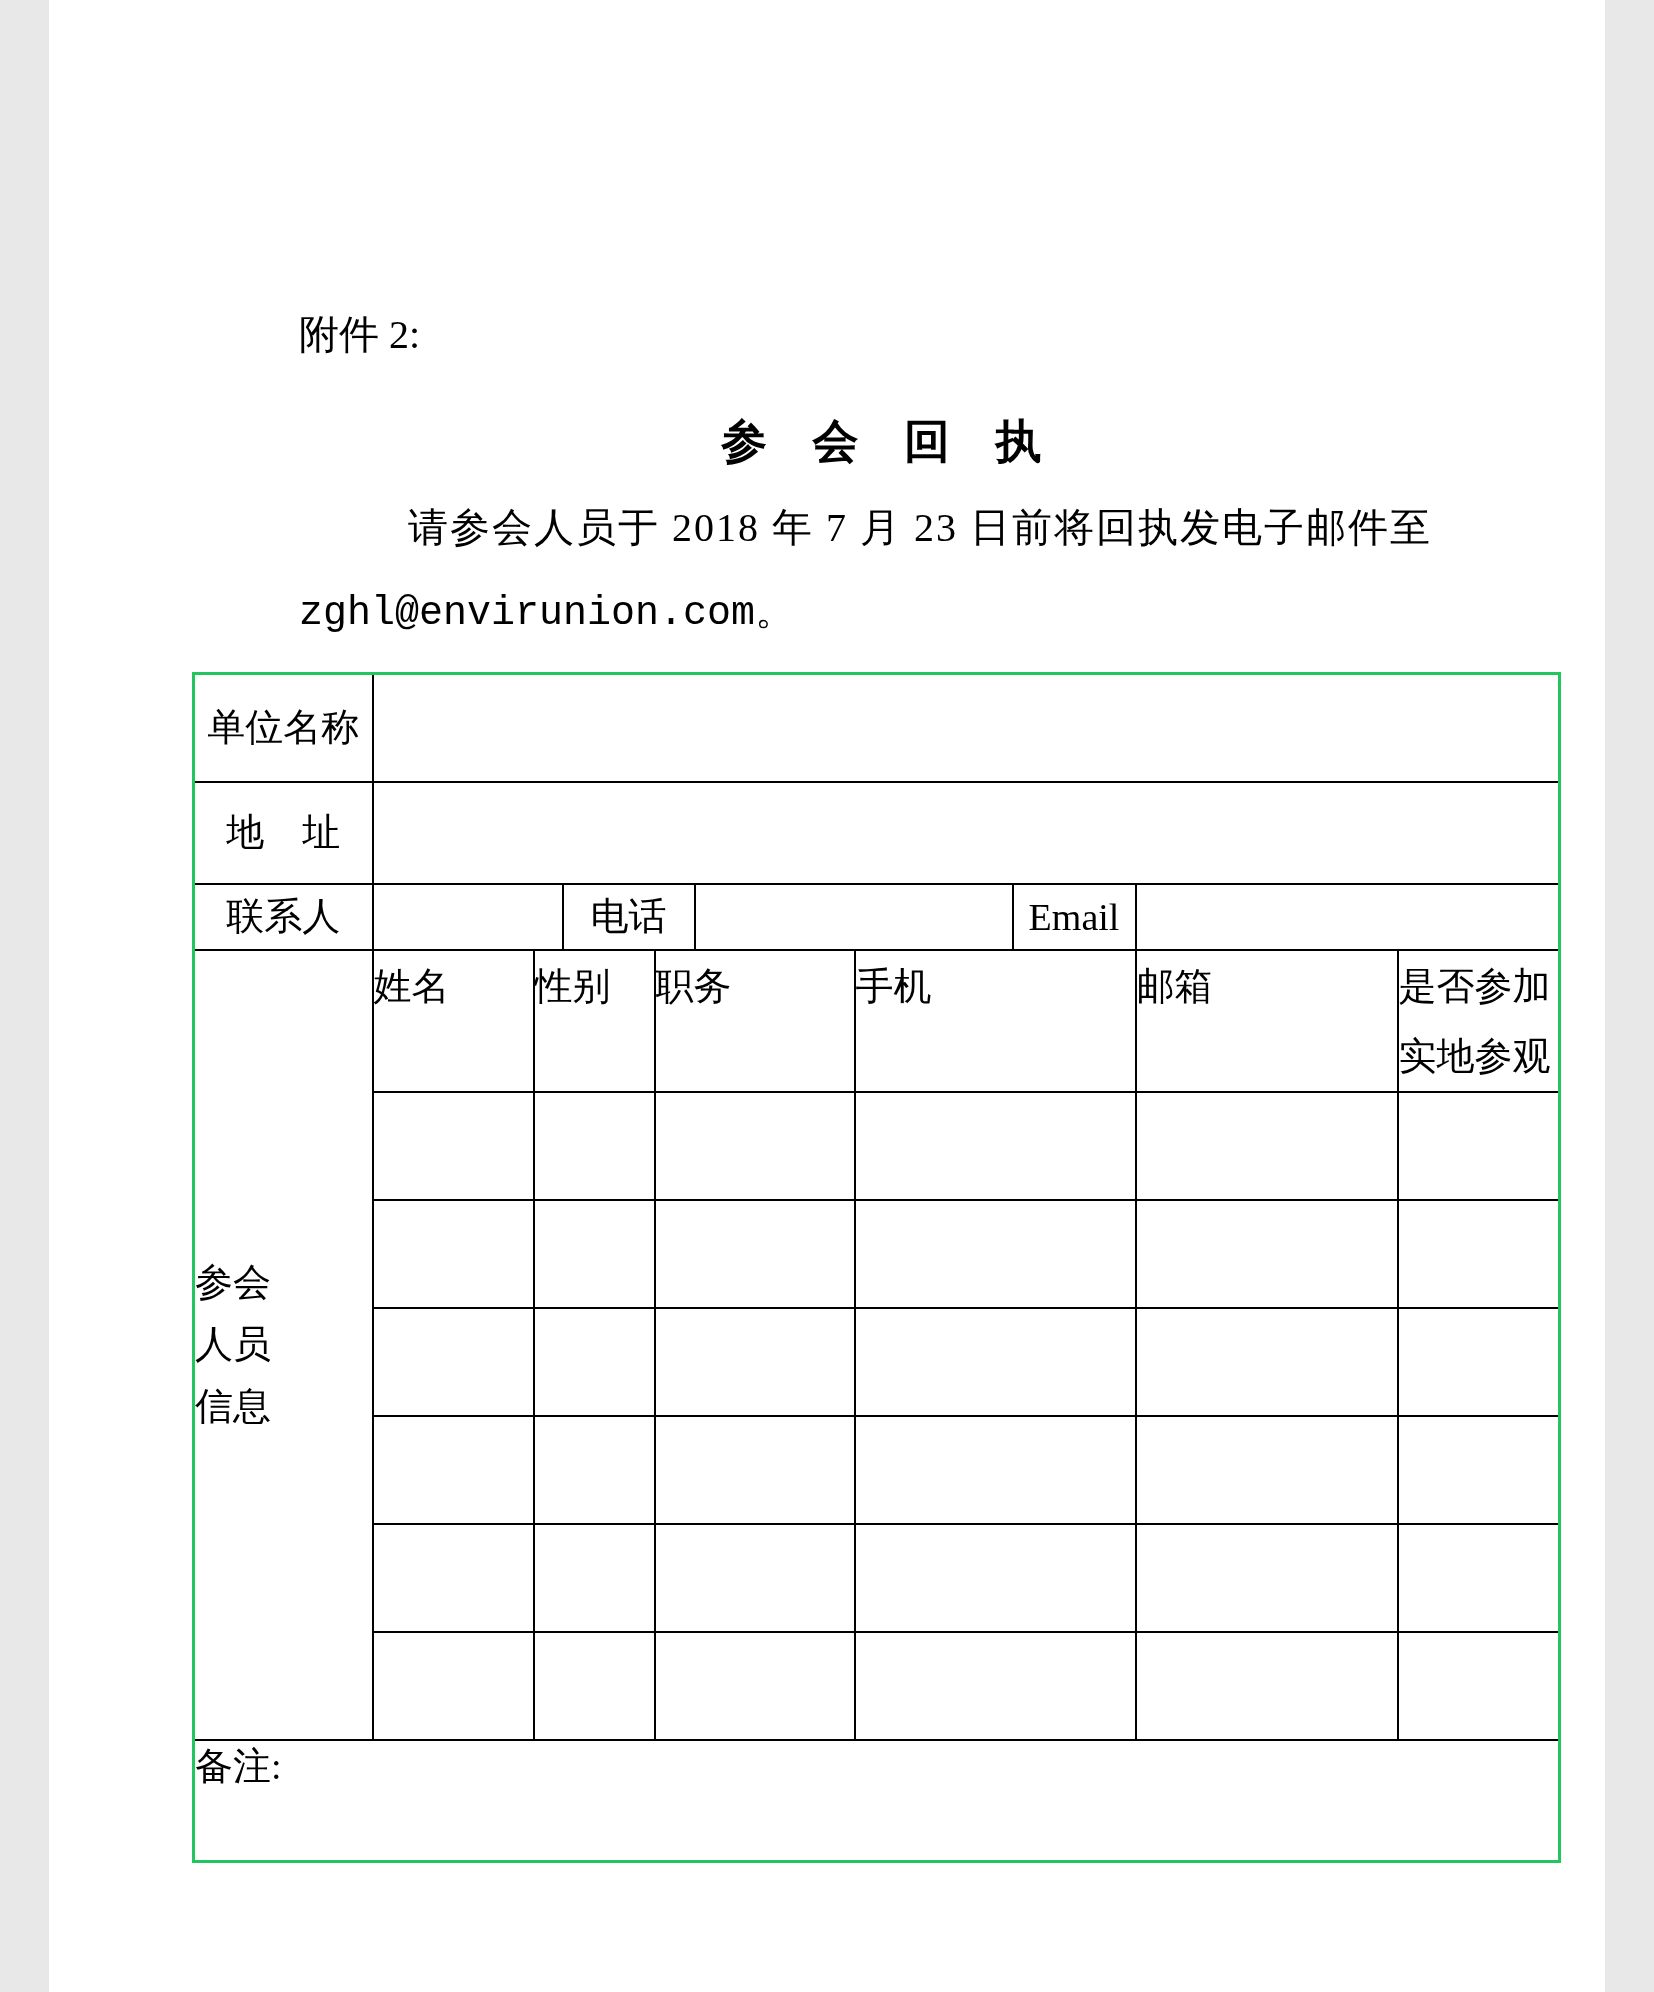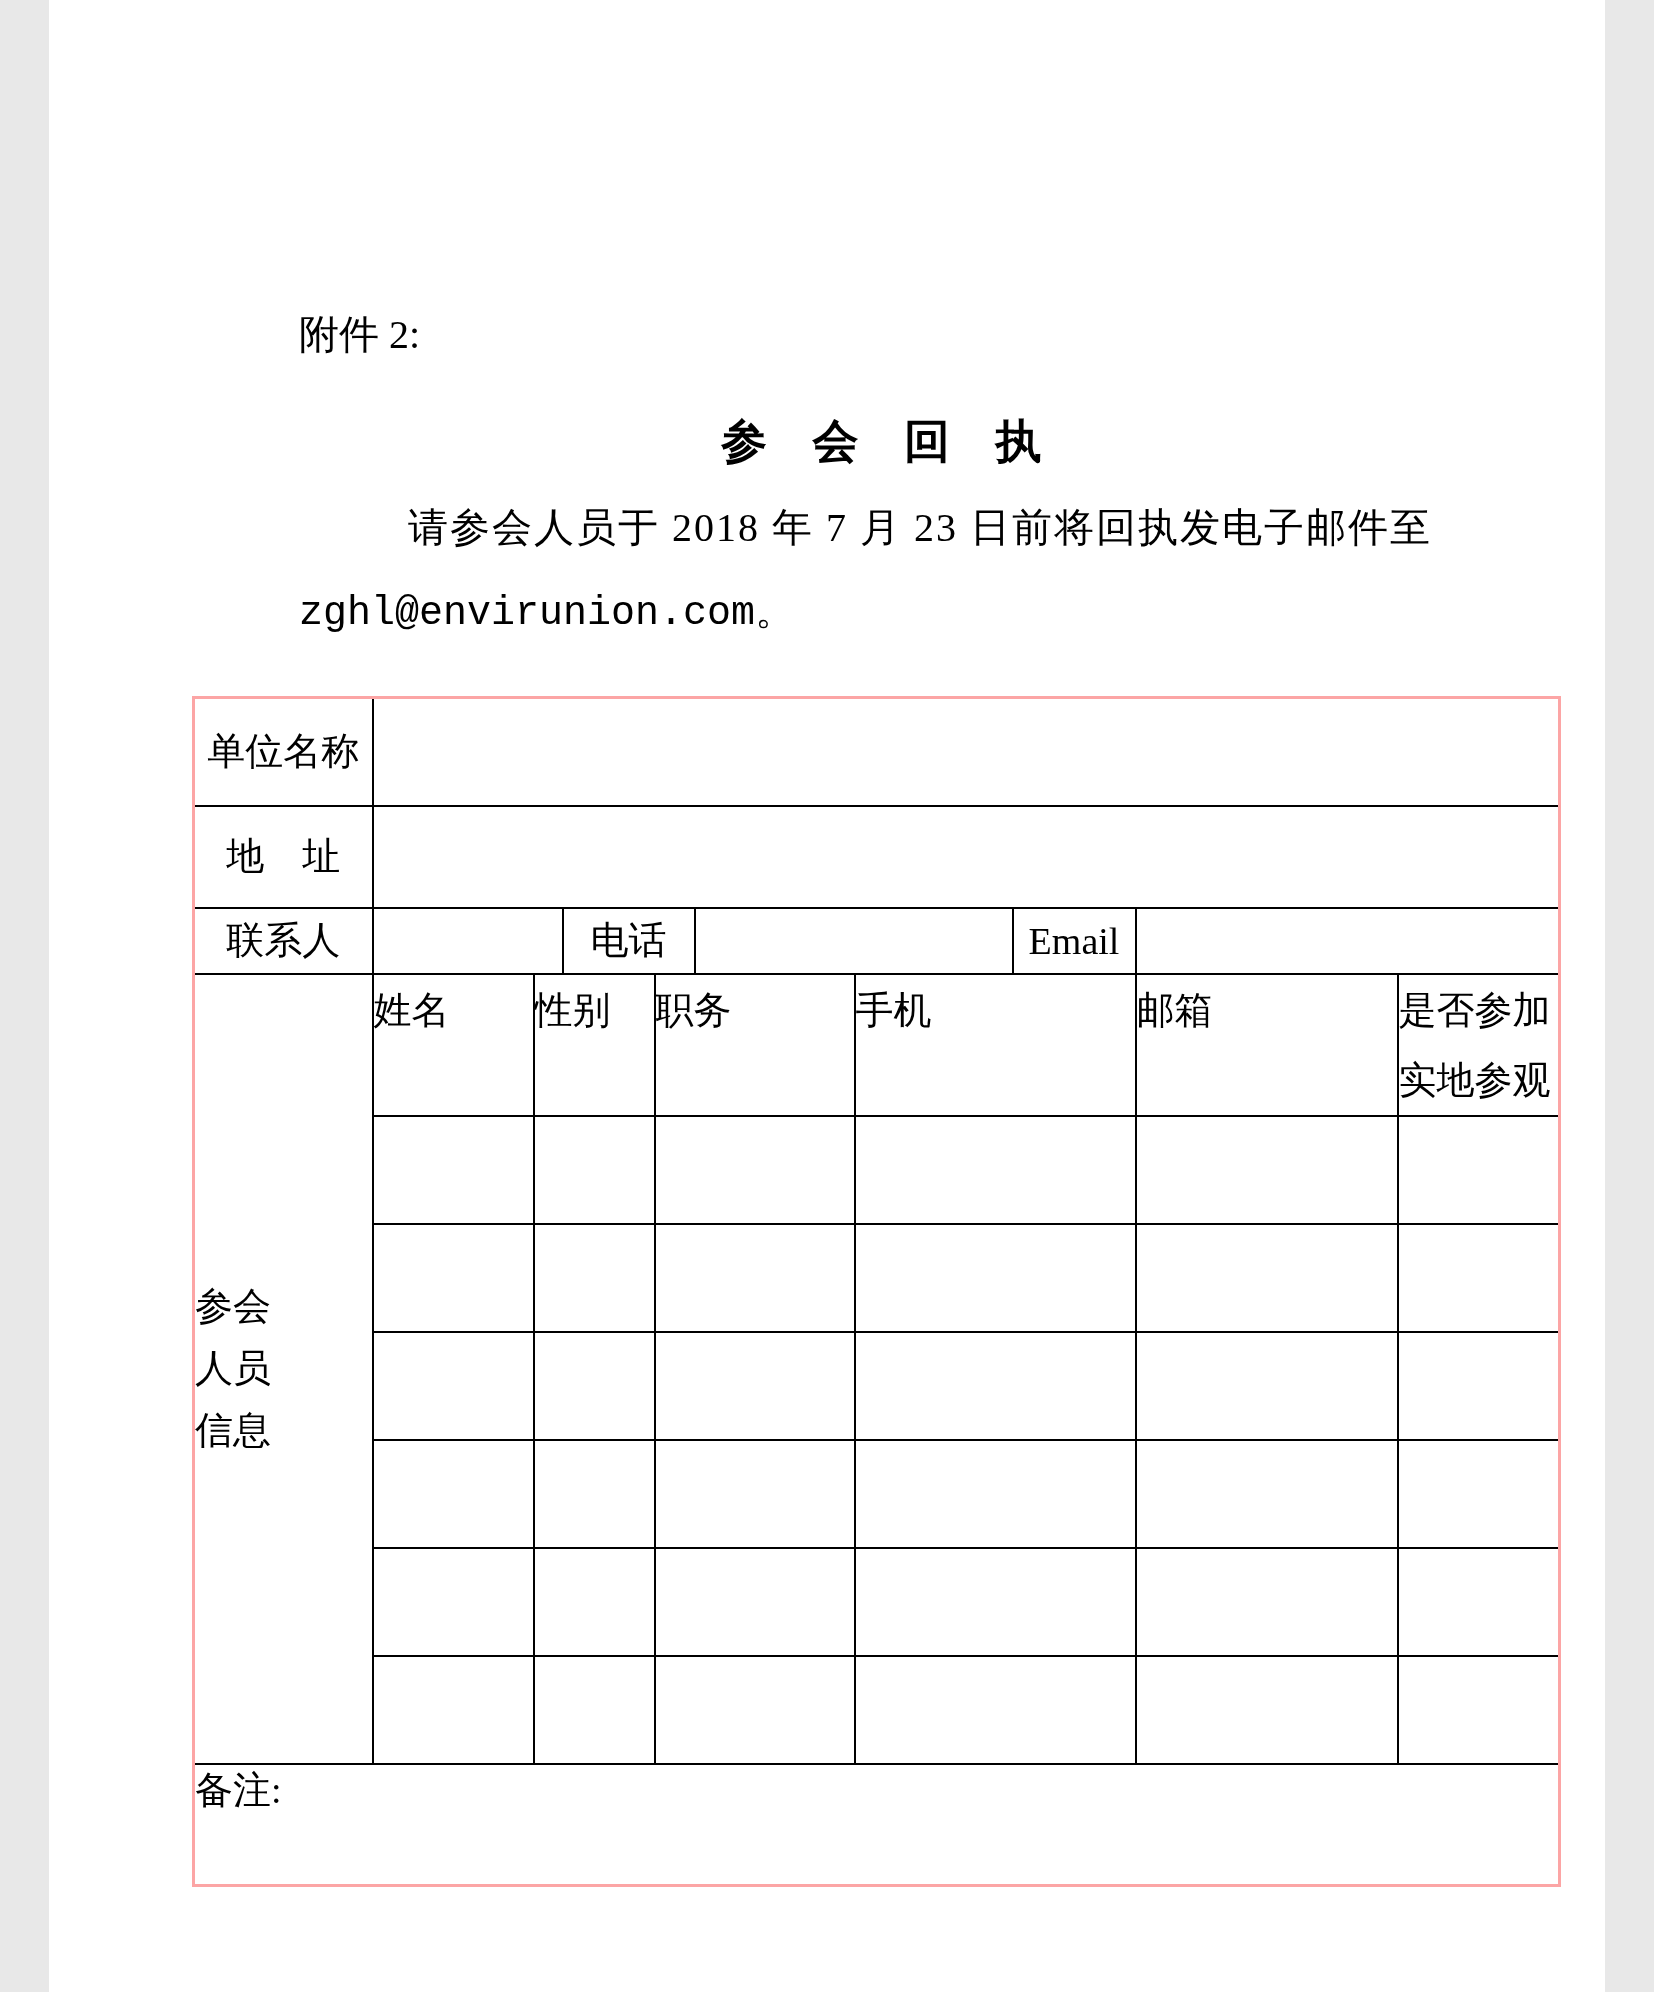--- a/index.html
+++ b/index.html
@@ -25,24 +25,24 @@
     position:absolute;left:330px;top:504px;
     font-size:40px;letter-spacing:2px;line-height:1.2;white-space:nowrap;margin-left:29px;
   }
   .intro-line2{
     position:absolute;left:250px;top:590px;
     font-size:40px;line-height:1.2;white-space:nowrap;
     font-family:"Liberation Mono","DejaVu Sans Mono",monospace;
     text-align:right;
   }
   table.reply-form{
-    position:absolute;left:143px;top:696px;
+    position:absolute;left:143px;top:672px;
     width:1366px;
     border-collapse:collapse;table-layout:fixed;
-    border:3px solid #fca5a5;
+    border:3px solid #22c55e;
   }
   table.reply-form td{
     border:2px solid #000;
     font-size:38px;
     padding:0;
     overflow:hidden;
   }
   tr.r-org{height:108px;}
   tr.r-addr{height:102px;margin-left:42px;}
   tr.r-contact{height:66px;}

